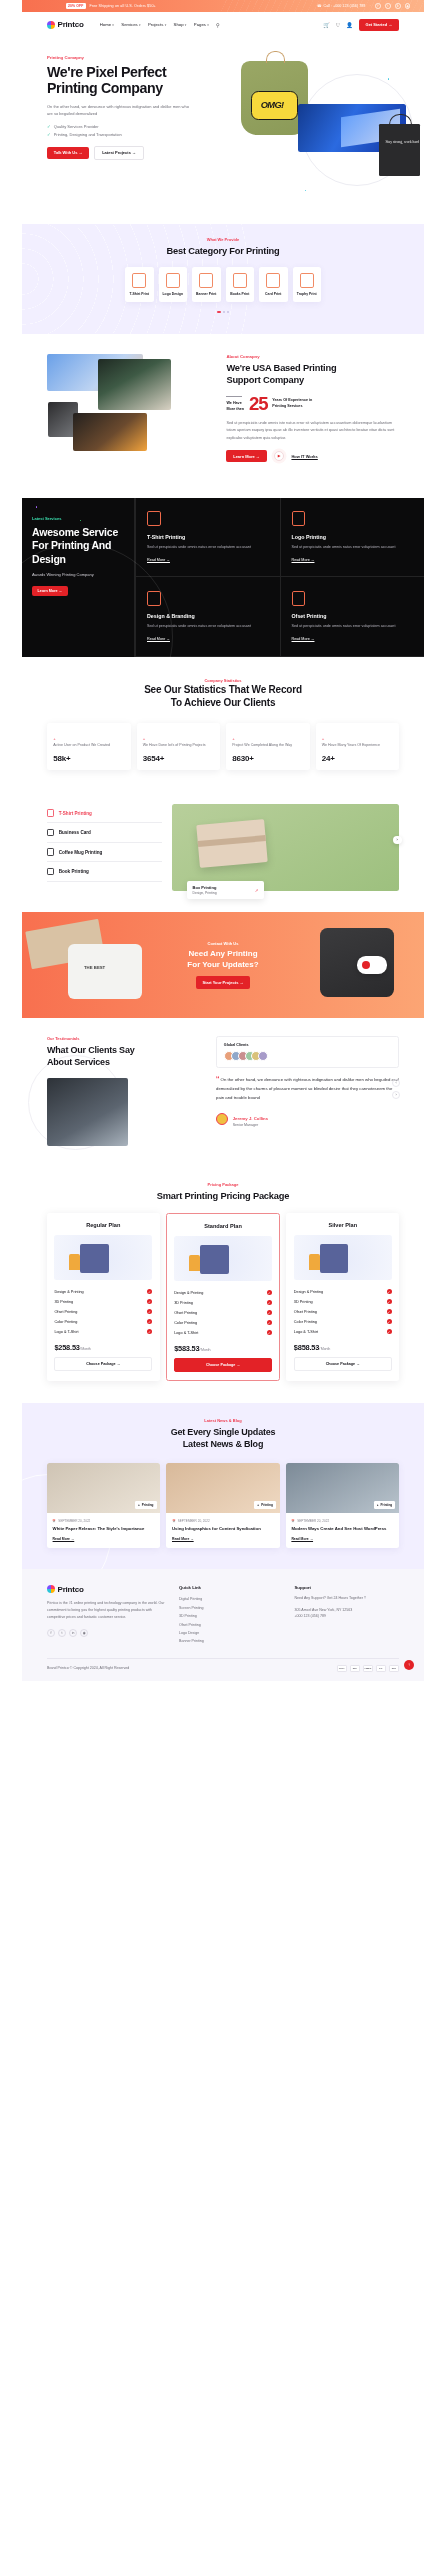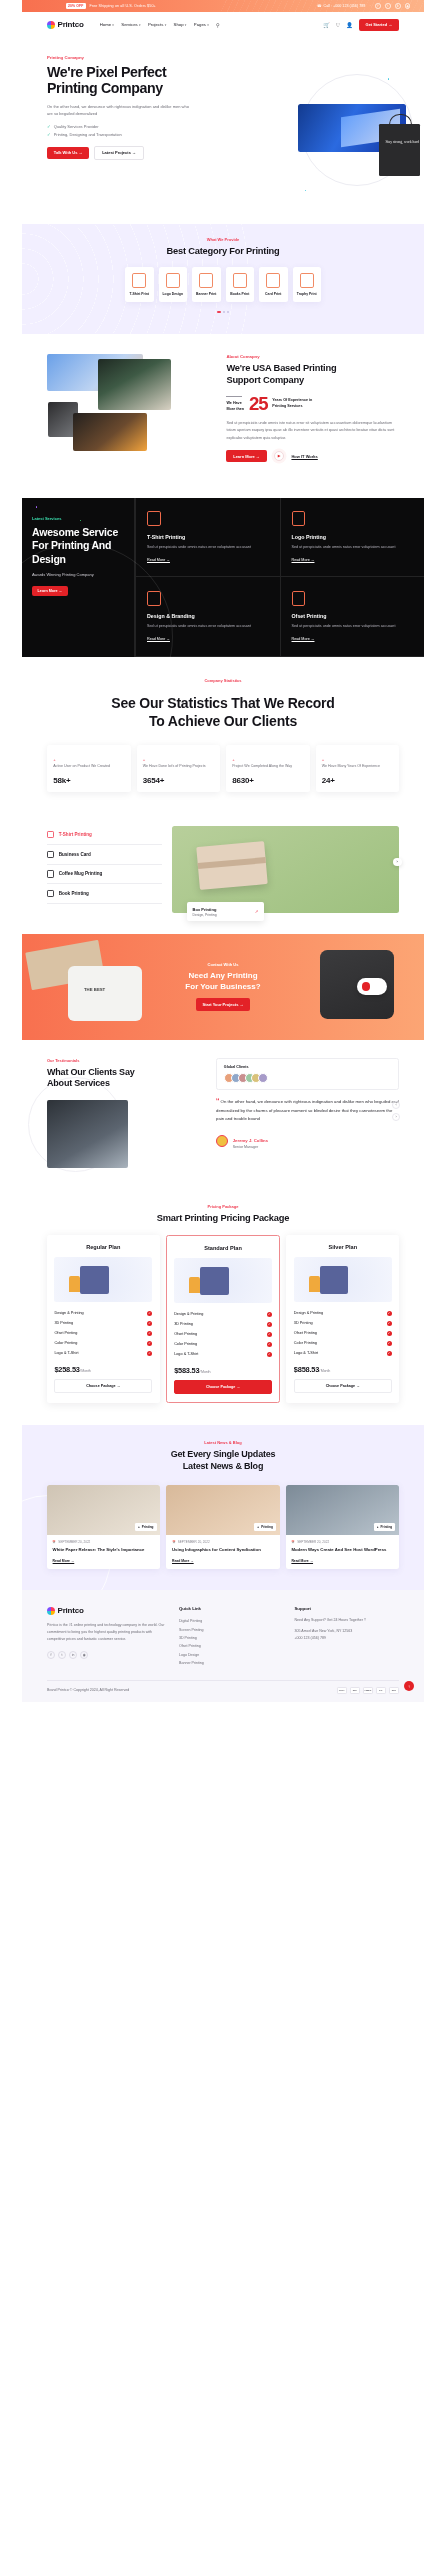--- a/index.html
+++ b/index.html
@@ -133,21 +133,21 @@
   .svc-ico { width:13.6px;height:15px;border:0.6px solid #ef6a4a;border-radius:1.9px; margin-bottom:7.4px;}
   .svc-card h3 { font-size:5.3px; font-weight:bold; }
   .svc-card p { font-size:3.7px; color:#b5b3bd; line-height:2.0; margin-top:4.3px;}
   .svc-more { font-size:3.7px; text-decoration:underline; margin-top:6.2px; display:inline-block;}
   .sp-dot{position:absolute;border-radius:50%;}
   .btn-sm { background:#e32227;color:#fff;font-size:3.7px;font-weight:bold;padding:3.1px 5.6px;
     border-radius:1.9px;border:none;margin-top:7.4px;display:inline-flex;gap:2.5px;align-items:center;}
 
   
   .stats { padding:21px 25px 18.6px; text-align:center; }
-  .stats h2 { font-size:14px; font-weight:bold; line-height:1.35; margin-top:11px; letter-spacing:-0.2px;}
+  .stats h2 { font-size:10px; font-weight:bold; line-height:1.35; margin-top:0; letter-spacing:-0.2px;}
   .stat-grid { display:flex; gap:6px; margin-top:13.6px; }
   .stat-card { flex:1; background:#fff; border-radius:2.5px; padding:7.4px 6.2px; text-align:left;
     box-shadow:0 1.2px 7.4px rgba(20,18,40,.07);}
   .stat-sub { font-size:3.6px; color:#6e6d76; line-height:1.75; }
   .stat-num { font-size:8px; font-weight:bold; margin-top:6.2px; letter-spacing:-0.2px;}
   .plus{color:#ef3e52;font-size:4.3px;}
 
   
   .proj { padding:3.7px 25px 21px; }
   .proj-head { display:flex; align-items:flex-end; }
@@ -333,20 +333,25 @@
       <span class="nav-ico">👤</span>
       <button class="btn-primary">Get Started  →</button>
     </div>
   </div>
 
   <div class="hero">
     <div class="hero-art">
       <div class="ha-circle"></div>
       <div class="dot-a"></div>
       <div class="dot-b"></div>
+      <div class="ha-shirt">
+        <div class="ha-omg">
+            <span>OMG!</span>
+          </div>
+      </div>
       <div class="ha-screen"></div>
       <div class="ha-bag">
           <span>Stay strong, work hard</span>
         </div>
     </div>
     <div class="hero-inner">
       <div class="hero-left">
         <div class="eyebrow">Printing Comapny</div>
         <h1>
           <span>We're Pixel Perfect</span><br>
@@ -549,21 +554,21 @@
     <div class="cta-l">
       <div class="cta-env"></div>
       <div class="cta-shirt">
           <span>THE BEST</span>
         </div>
     </div>
     <div class="cta-mid">
       <div class="cta-eyebrow">Contact With Us</div>
       <h2>
         <span>Need Any Printing</span><br>
-        <span>For Your Business?</span>
+        <span>For Your Updates?</span>
       </h2>
       <button class="btn-dark">Start Your Projects  →</button>
     </div>
     <div class="cta-r">
       <div class="cta-tee"></div>
       <div class="cta-pill"></div>
     </div>
   </div>
 
   <div class="testi">

